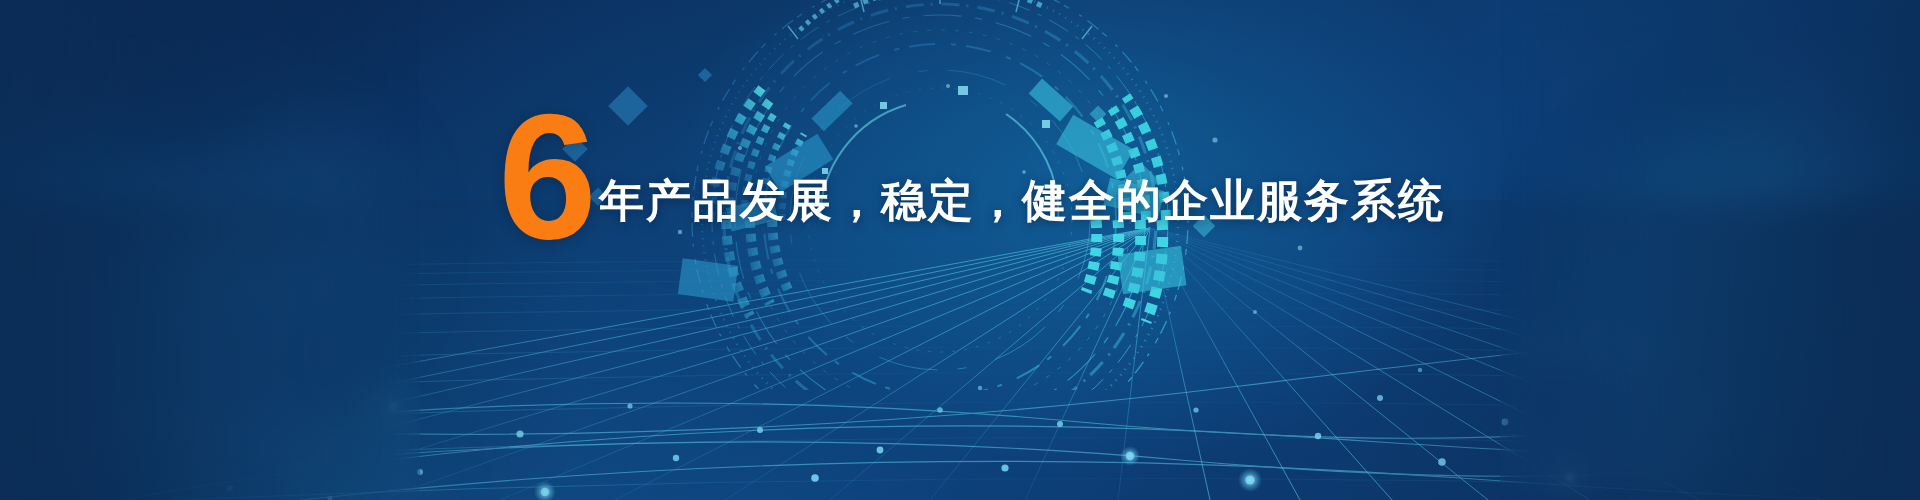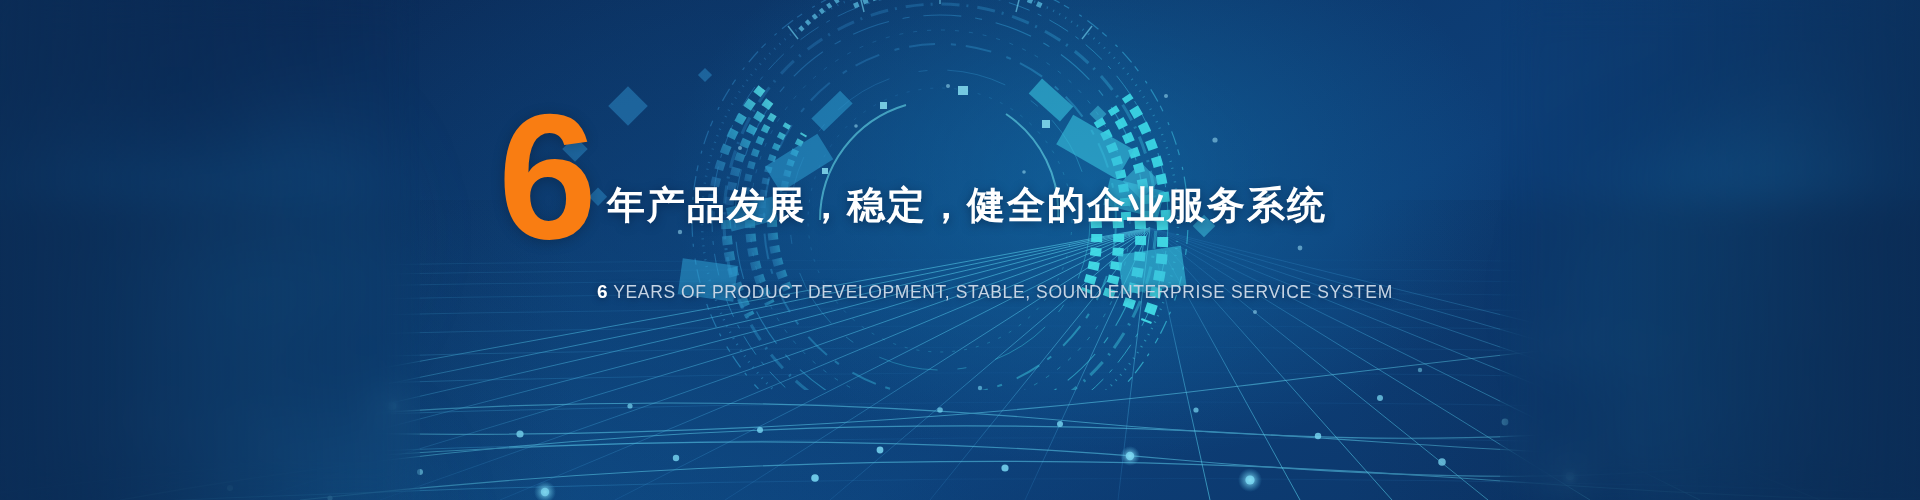--- a/index.html
+++ b/index.html
@@ -41,22 +41,22 @@
     position:absolute; left:498px; top:100px;
     display:flex; align-items:flex-end; white-space:nowrap;
   }
   .big-six{
     font-size:178px; line-height:.86; font-weight:700;
     color:#f97d12; letter-spacing:-2px;
     font-family:"Liberation Sans","DejaVu Sans",sans-serif;
     text-shadow:0 2px 14px rgba(0,0,0,.22);
   }
   .cn-title{
-    font-size:38px; font-weight:700; color:#ffffff;
-    letter-spacing:2px; padding-bottom:22px; margin-left:12px;
+    font-size:45px; font-weight:700; color:#ffffff;
+    letter-spacing:2px; padding-bottom:22px; margin-left:4px;
     font-family:"DejaVu Sans","Liberation Sans",sans-serif;
     text-shadow:0 2px 10px rgba(3,25,55,.55);
   }
   .sub-en{
     position:absolute; left:597px; top:281px;
     font-size:17.5px; letter-spacing:.6px; color:#c6d4e4; font-weight:400;
     white-space:nowrap; text-shadow:0 1px 6px rgba(3,25,55,.6);
   }
   .sub-en .num{ color:#ffffff; font-weight:700; font-size:19px; }
 </style>
@@ -313,19 +313,15 @@
   <div class="veil-l"></div>
   <div class="veil-r"></div>
 
   <div class="content">
 
     <div class="headline">
       <span class="big-six">6</span>
       <span class="cn-title">年产品发展，稳定，健全的企业服务系统</span>
     </div>
 
-    <div class="sub-en">
-      <span class="num">6</span>
-      <span>YEARS OF PRODUCT DEVELOPMENT, STABLE, SOUND ENTERPRISE SERVICE SYSTEM</span>
-    </div>
 
   </div>
 </div>
 
 </body></html>

